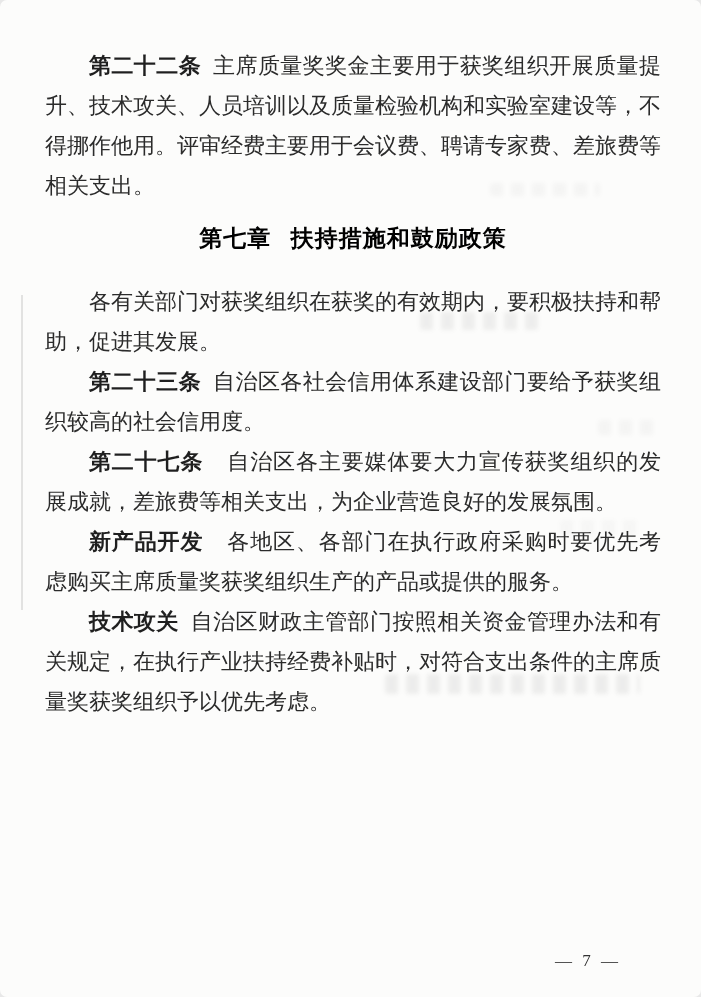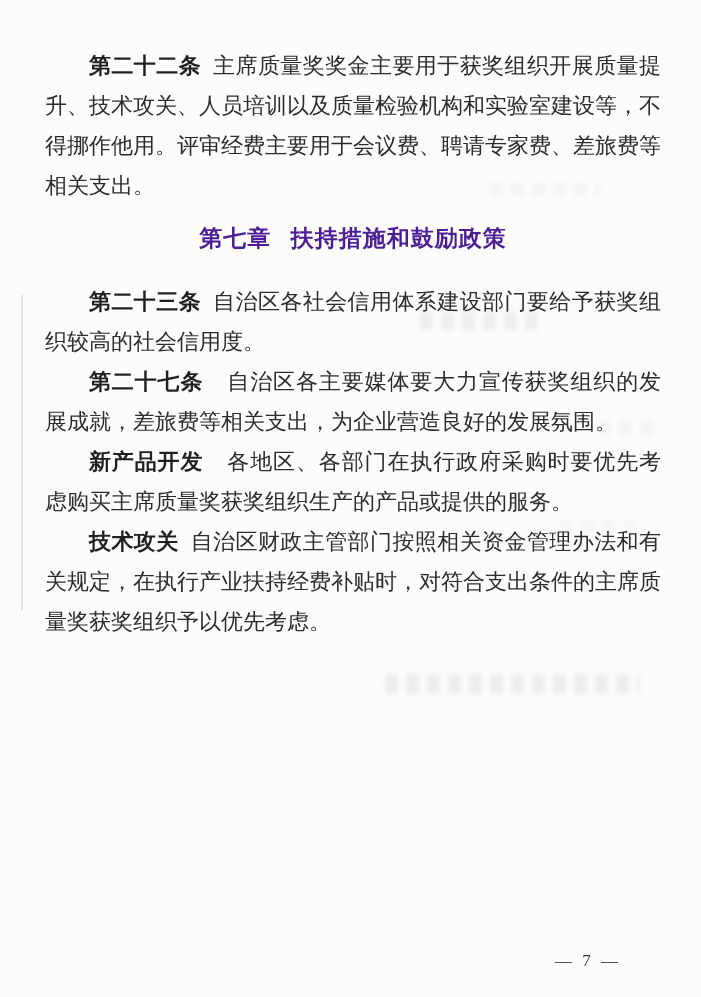--- a/index.html
+++ b/index.html
@@ -9,20 +9,21 @@
   }
   .page {
     position: relative;
     width: 701px;
     height: 997px;
     margin: 0 auto;
     background: #fcfcfb;
     overflow: hidden;
     font-family: "Liberation Serif", "DejaVu Serif", serif;
     color: #2b2b2b;
+    border-radius: 7px;
   }
   
   .scan-line {
     position: absolute;
     left: 21px;
     top: 295px;
     width: 2px;
     height: 315px;
     background: rgba(110, 110, 110, 0.18);
     filter: blur(0.6px);
@@ -62,21 +63,21 @@
   }
   .article-label.wide {
     margin-right: 24px;
   }
   .chapter {
     margin: 12px 0 24px 0;
     font-family: "Liberation Sans", "DejaVu Sans", sans-serif;
     font-weight: bold;
     font-size: 23px;
     line-height: 40px;
-    color: #4c1d95;
+    color: #000000;
     text-align: center;
     text-indent: 0;
     letter-spacing: 1px;
   }
   .chapter .chapter-title {
     margin-left: 0.85em;
   }
   .pagenum {
     position: absolute;
     right: 80px;
@@ -98,20 +99,21 @@
   <div class="ghost g4"></div>
   <div class="ghost g5"></div>
   <div class="ghost g2"></div>
 
   <div class="content">
 
     <p class="para"><span class="article-label">第二十二条</span><span>主席质量奖奖金主要用于获奖组织开展质量提升、技术攻关、人员培训以及质量检验机构和实验室建设等，不得挪作他用。评审经费主要用于会议费、聘请专家费、差旅费等相关支出。</span></p>
 
     <h2 class="chapter"><span>第七章</span><span class="chapter-title">扶持措施和鼓励政策</span></h2>
 
+    <p class="para"><span>各有关部门对获奖组织在获奖的有效期内，要积极扶持和帮助，促进其发展。</span></p>
 
     <p class="para"><span class="article-label">第二十三条</span><span>自治区各社会信用体系建设部门要给予获奖组织较高的社会信用度。</span></p>
 
     <p class="para"><span class="article-label wide">第二十七条</span><span>自治区各主要媒体要大力宣传获奖组织的发展成就，差旅费等相关支出，为企业营造良好的发展氛围。</span></p>
 
     <p class="para"><span class="article-label wide">新产品开发</span><span>各地区、各部门在执行政府采购时要优先考虑购买主席质量奖获奖组织生产的产品或提供的服务。</span></p>
 
 
 
     <p class="para"><span class="article-label">技术攻关</span><span>自治区财政主管部门按照相关资金管理办法和有关规定，在执行产业扶持经费补贴时，对符合支出条件的主席质量奖获奖组织予以优先考虑。</span></p>

